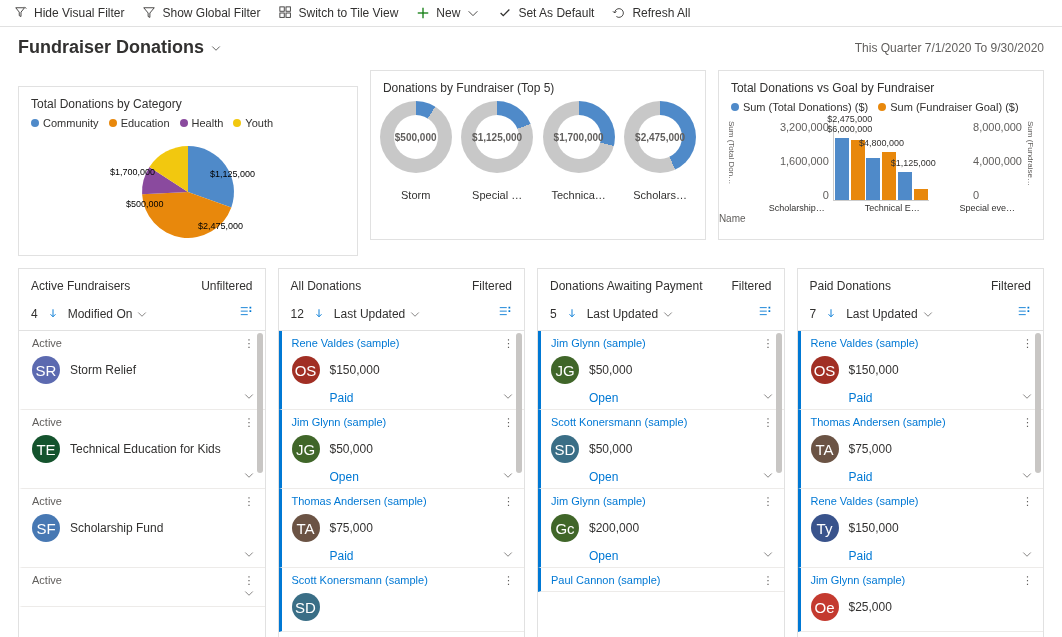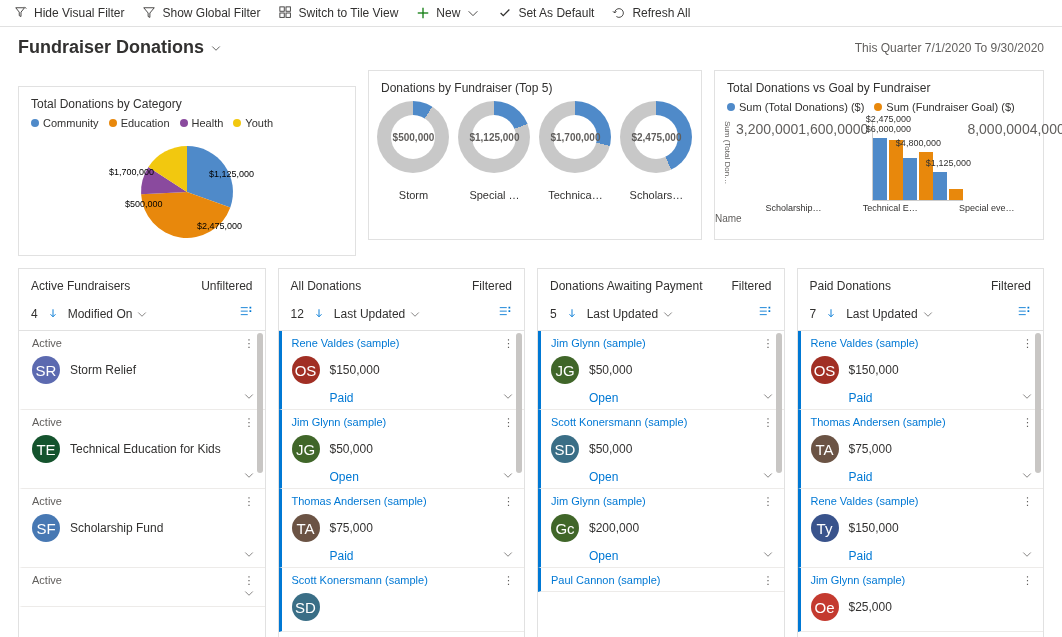--- a/index.html
+++ b/index.html
@@ -20,21 +20,21 @@
 .legend-item { display: flex; align-items: center; gap: 4px; }
 .legend-dot { width: 8px; height: 8px; border-radius: 50%; }
 .pie-wrap { display: flex; justify-content: center; }
 .donuts { display: flex; justify-content: space-around; padding: 0 4px; }
 .donut-col { display: flex; flex-direction: column; align-items: center; gap: 6px; }
 .donut { width: 72px; height: 72px; border-radius: 50%; position: relative; display: flex; align-items: center; justify-content: center; }
 .donut::after { content: ""; position: absolute; width: 44px; height: 44px; background: #fff; border-radius: 50%; }
 .donut-label { position: relative; z-index: 1; font-size: 10px; font-weight: 600; color: #605e5c; }
 .donut-name { font-size: 11px; color: #323130; margin-top: 10px; }
 .bar-chart { display: flex; padding: 0 8px; gap: 4px; }
-.bar-y { display: flex; flex-direction: row; justify-content: space-between; font-size: 14px; text-align: right; height: 80px; color: #605e5c; }
+.bar-y { display: flex; flex-direction: column; justify-content: space-between; font-size: 11px; text-align: right; height: 80px; color: #605e5c; margin-left: 40px; }
 .bars-area { flex: 1; display: flex; justify-content: space-around; align-items: flex-end; height: 80px; border-left: 1px solid #ccc; border-bottom: 1px solid #ccc; position: relative; }
 .bar-group { display: flex; gap: 2px; align-items: flex-end; position: relative; }
 .bar { width: 14px; }
 .bar-val { position: absolute; top: -14px; left: 50%; transform: translateX(-50%); font-size: 9px; white-space: nowrap; }
 .bar-names { display: flex; justify-content: space-around; font-size: 9px; padding: 2px 8px 0 30px; }
 .bar-axis-title { text-align: left; font-size: 10px; color: #605e5c; }
 .y-rot { writing-mode: vertical-rl; font-size: 8px; color: #605e5c; }
 .list-card { flex: 1; min-width: 0; border: 1px solid #e1e1e1; display: flex; flex-direction: column; height: 370px; }
 .list-head { display: flex; justify-content: space-between; padding: 10px 12px 8px; font-size: 12px; }
 .list-sub { display: flex; justify-content: space-between; align-items: center; padding: 4px 12px 8px; font-size: 12px; color: #0078d4; }

